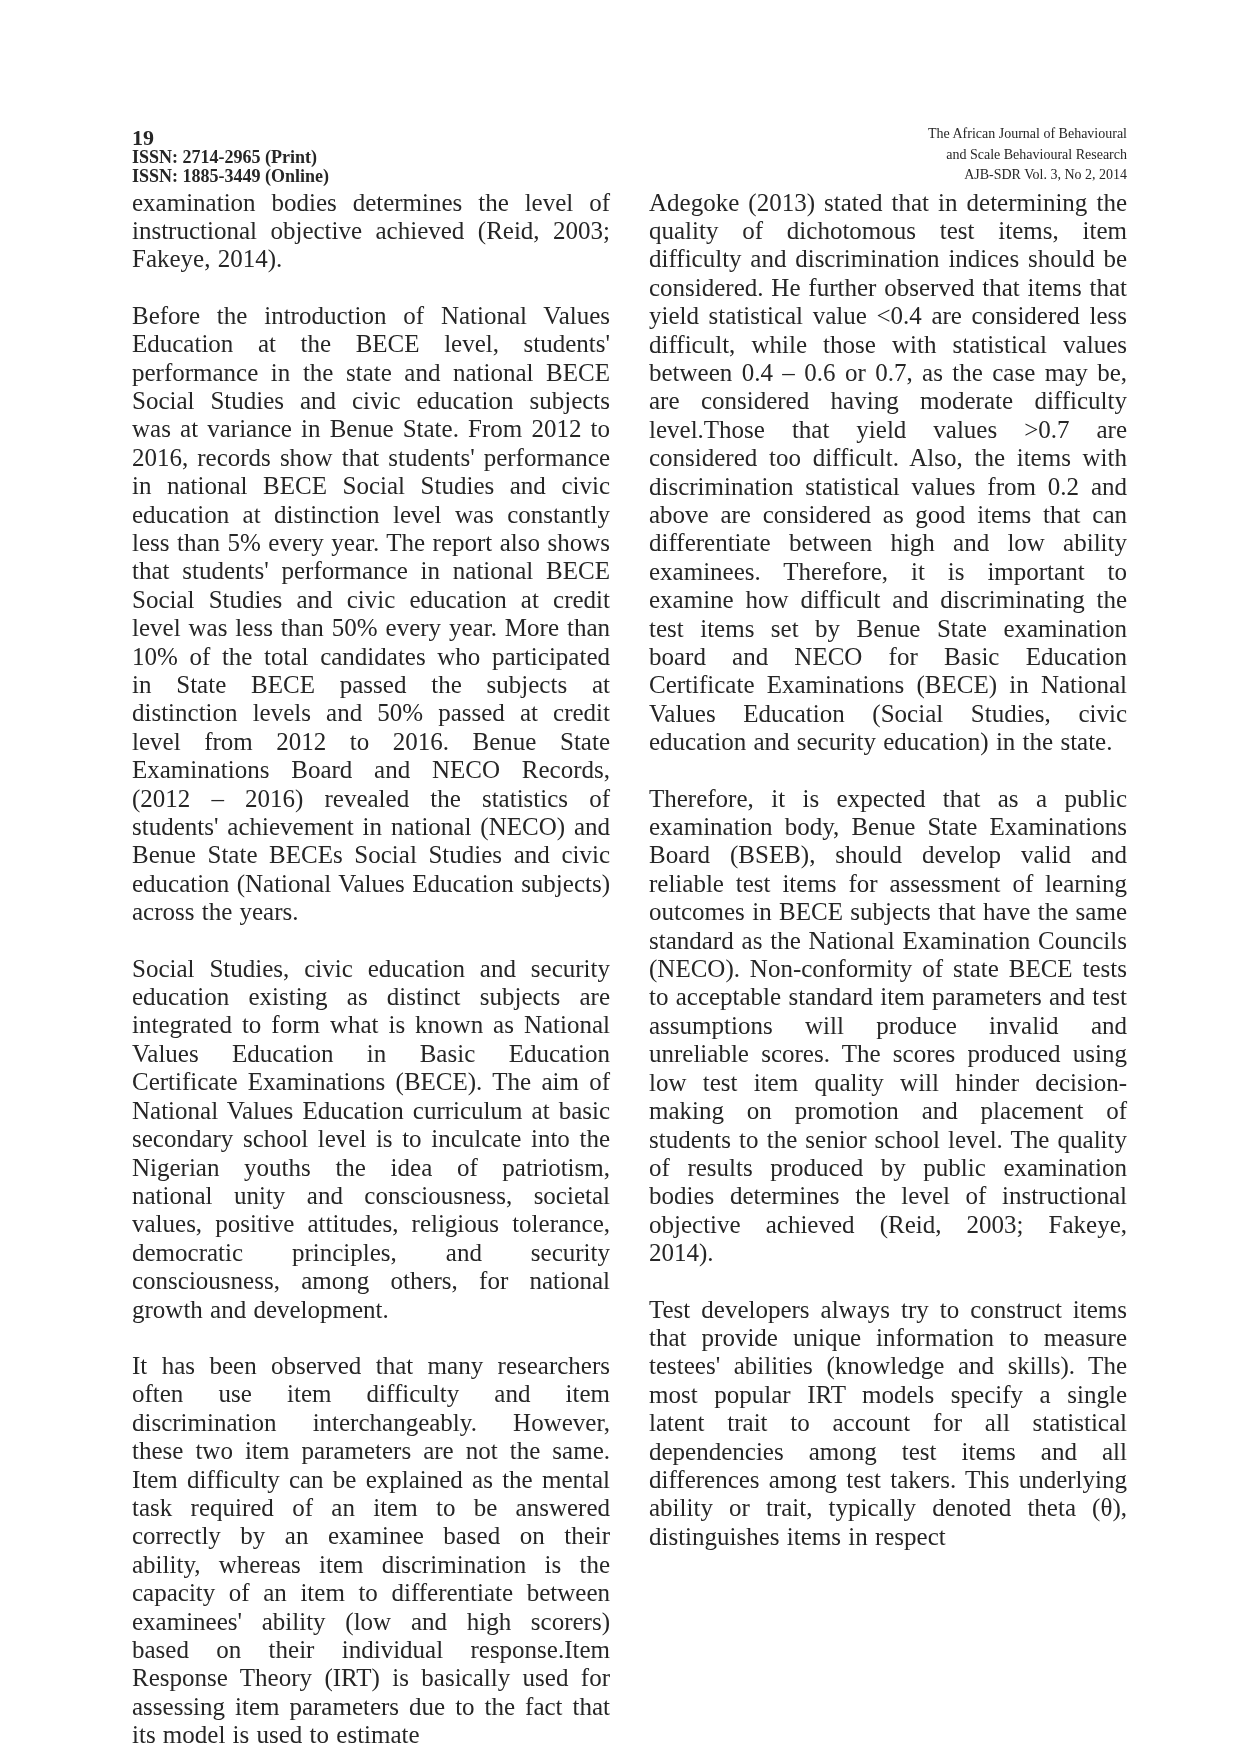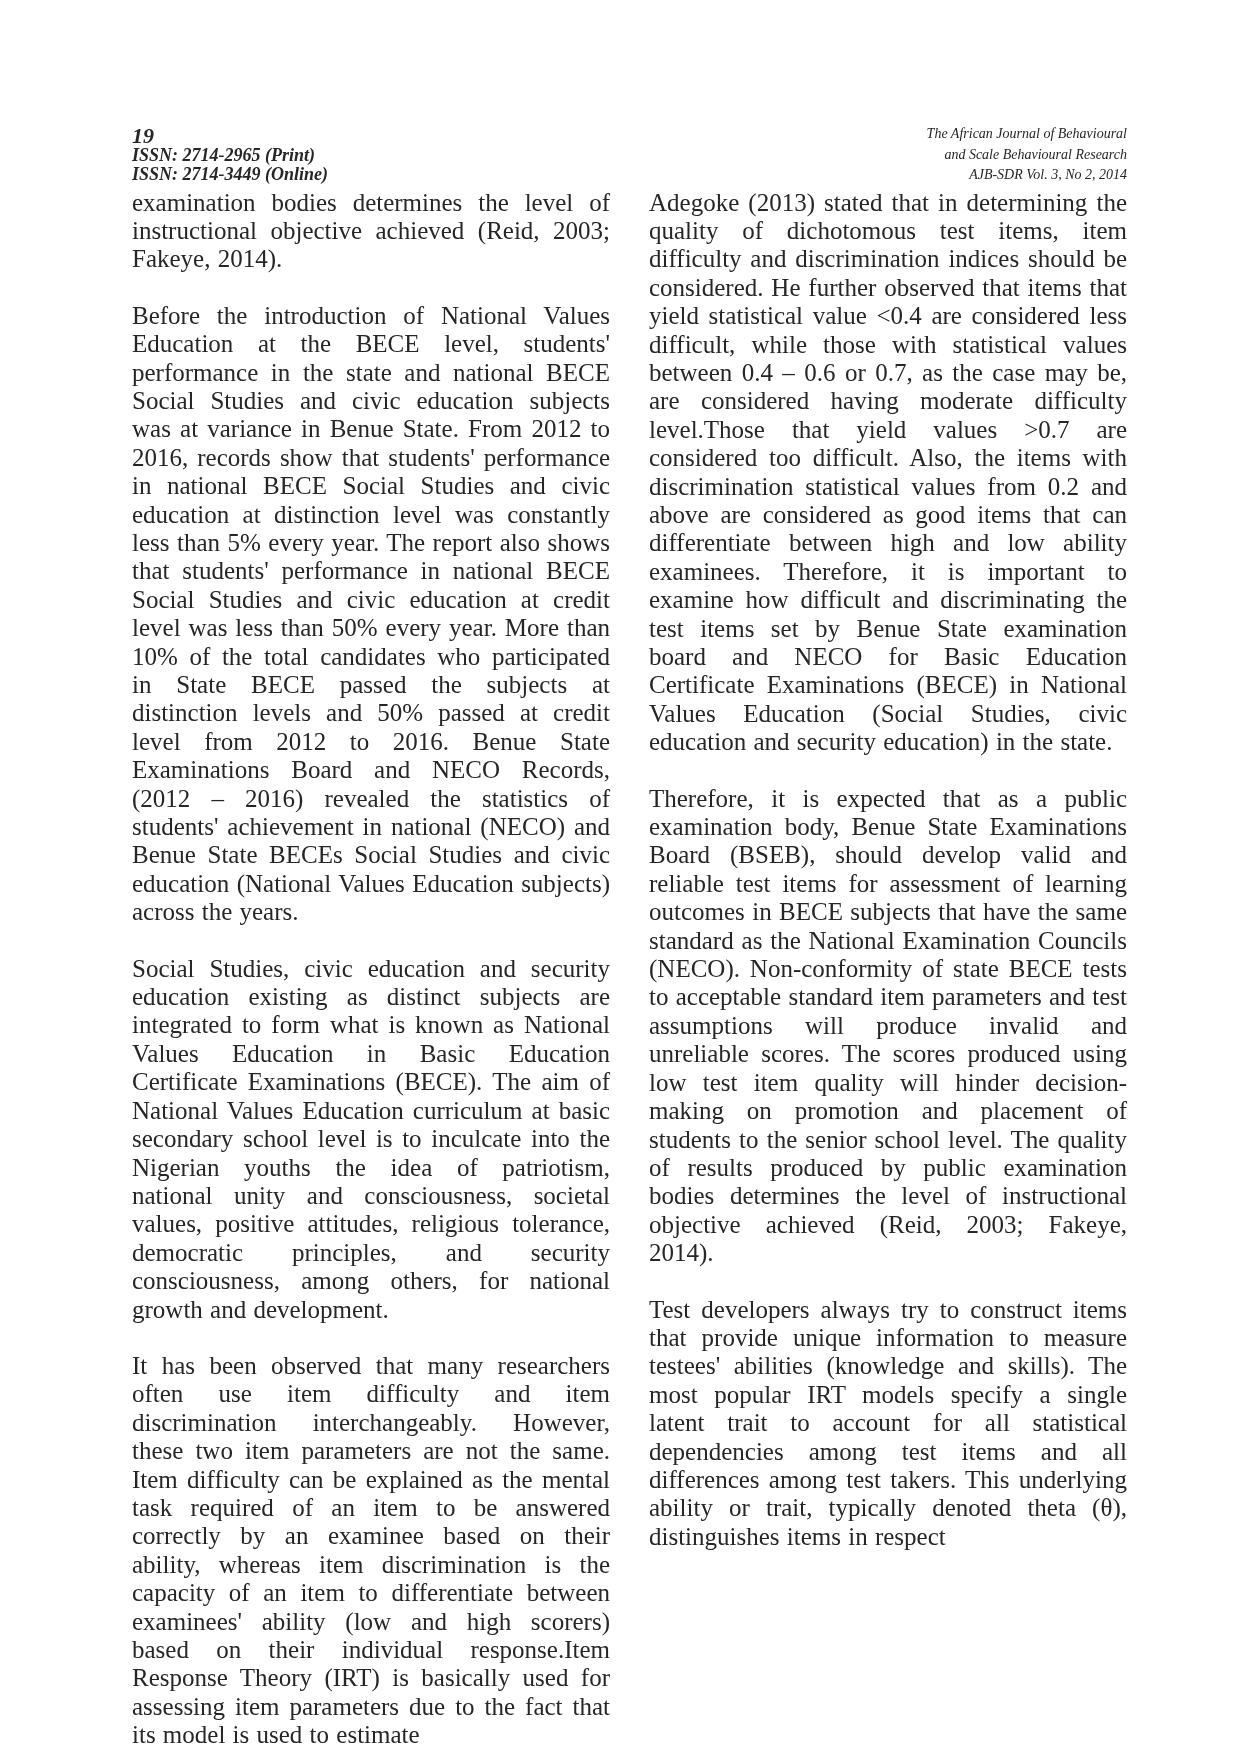--- a/index.html
+++ b/index.html
@@ -14,22 +14,21 @@
     background: #ffffff;
     box-sizing: border-box;
     padding: 124px 114px 0 132px;
     font-family: "Liberation Serif", "DejaVu Serif", serif;
     color: #262626;
     overflow: hidden;
   }
   .header-row {
     display: flex;
     justify-content: space-between;
-    align-items: center;
-    font-style: italic;
+    align-items: flex-end;
   }
   .header-left {
     text-align: left;
   }
   .page-number {
     font-size: 22px;
     font-weight: bold;
     line-height: 20px;
   }
   .issn {
@@ -64,21 +63,21 @@
 </style>
 </head>
 <body>
 
 <div class="page">
 
   <div class="header-row">
     <div class="header-left">
       <div class="page-number">19</div>
       <div class="issn">ISSN: 2714-2965 (Print)</div>
-      <div class="issn">ISSN: 2714-3449 (Online)</div>
+      <div class="issn">ISSN: 1885-3449 (Online)</div>
     </div>
     <div class="header-right">
       <div>The African Journal of Behavioural</div>
       <div>and Scale Behavioural Research</div>
       <div>AJB-SDR Vol. 3, No 2, 2014</div>
     </div>
   </div>
 
   <div class="columns">
     <div class="col">

